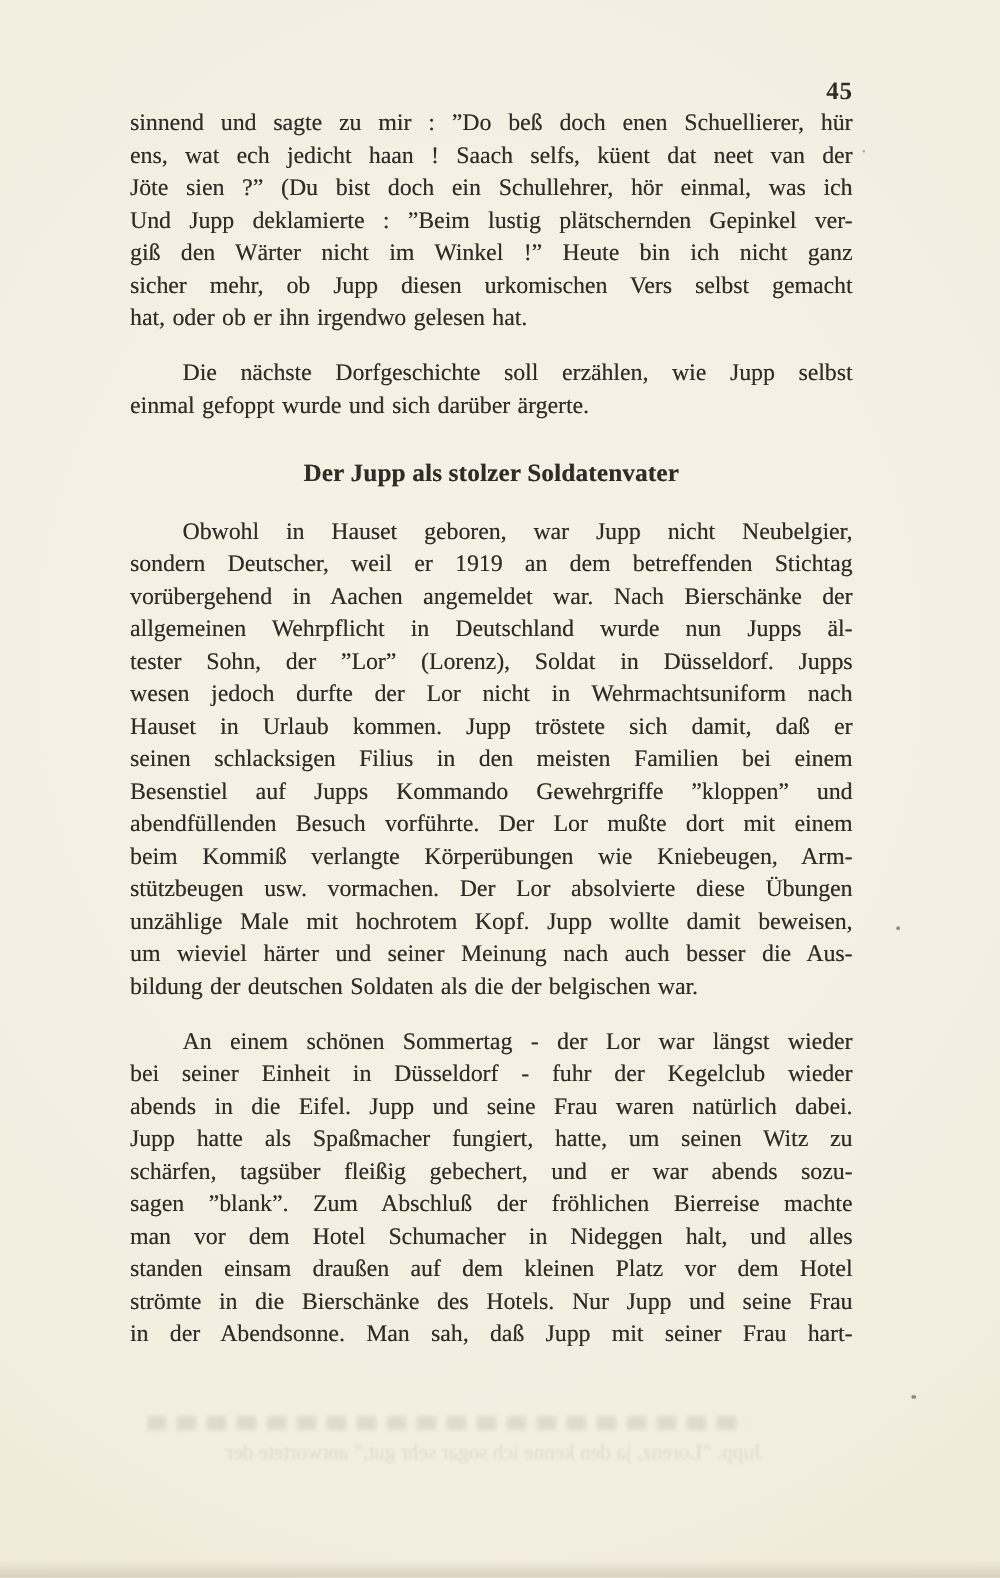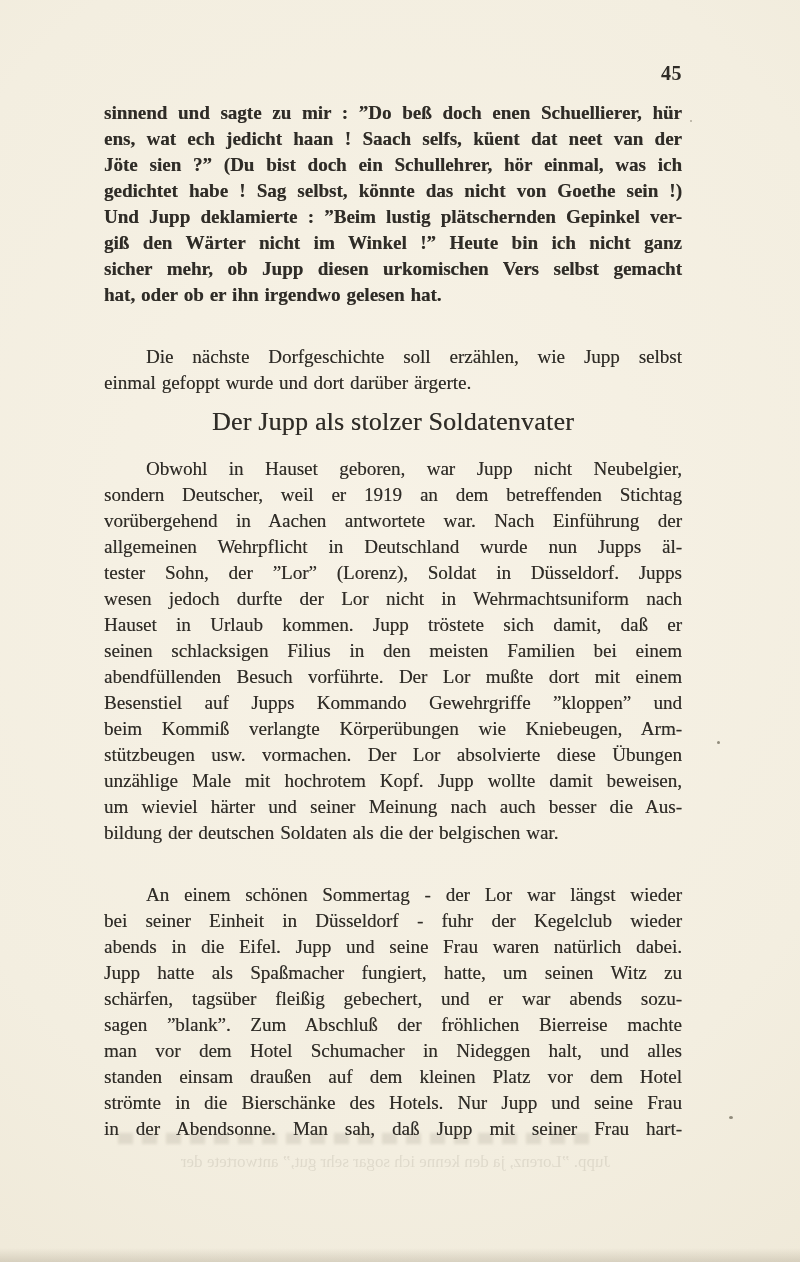--- a/index.html
+++ b/index.html
@@ -24,33 +24,33 @@
     text-align: right;
     font-size: 20px;
     line-height: 26px;
     font-weight: 700;
     letter-spacing: 0.5px;
   }
   .paragraph {
     font-size: 19px;
     line-height: 26px;
     word-spacing: 1.2px;
-    margin-top: 36px;
+    margin-top: 18px;
     text-shadow: 0.25px 0 0.3px rgba(47,44,39,0.55);
   }
-  .page-number + .paragraph { margin-top: 14px; font-weight: bold; }
+  .page-number + .paragraph { margin-top: 0; }
   .heading + .paragraph { margin-top: 17px; }
   .line { text-align: justify; text-align-last: justify; }
   .line.last { text-align-last: left; }
   .paragraph.indent .line.first { text-indent: 42px; }
   .heading {
-    margin: 9px 0 11px 0;
-    font-size: 26px;
+    margin: 24px 0 11px 0;
+    font-size: 20px;
     line-height: 34px;
-    font-weight: 400;
+    font-weight: 700;
     text-align: center;
     letter-spacing: 0.2px;
     text-shadow: 0.3px 0 0.3px rgba(47,44,39,0.6);
   }
   
   .bleed-bar {
     position: absolute;
     top: 1133px;
     left: 118px;
     width: 480px;
@@ -86,42 +86,41 @@
 </head>
 <body>
 
 <div class="page" style="--paper: #f3eee0; --ink: #2f2c27;">
   <div class="content">
     <div class="page-number">45</div>
     <div class="paragraph">
         <div class="line first">sinnend und sagte zu mir : ”Do beß doch enen Schuellierer, hür</div>
         <div class="line">ens, wat ech jedicht haan ! Saach selfs, küent dat neet van der</div>
         <div class="line">Jöte sien ?” (Du bist doch ein Schullehrer, hör einmal, was ich</div>
-        <div class="line">gedichtet habe ! Sag selbst, könnte das nicht von Goethe sein !)</div>
         <div class="line">Und Jupp deklamierte : ”Beim lustig plätschernden Gepinkel ver-</div>
         <div class="line">giß den Wärter nicht im Winkel !” Heute bin ich nicht ganz</div>
         <div class="line">sicher mehr, ob Jupp diesen urkomischen Vers selbst gemacht</div>
         <div class="line last">hat, oder ob er ihn irgendwo gelesen hat.</div>
       </div>
     <div class="paragraph indent">
         <div class="line first">Die nächste Dorfgeschichte soll erzählen, wie Jupp selbst</div>
-        <div class="line last">einmal gefoppt wurde und dort darüber ärgerte.</div>
+        <div class="line last">einmal gefoppt wurde und sich darüber ärgerte.</div>
       </div>
     <div class="heading">Der Jupp als stolzer Soldatenvater</div>
     <div class="paragraph indent">
         <div class="line first">Obwohl in Hauset geboren, war Jupp nicht Neubelgier,</div>
         <div class="line">sondern Deutscher, weil er 1919 an dem betreffenden Stichtag</div>
-        <div class="line">vorübergehend in Aachen antwortete war. Nach Einführung der</div>
+        <div class="line">vorübergehend in Aachen angemeldet war. Nach Bierschänke der</div>
         <div class="line">allgemeinen Wehrpflicht in Deutschland wurde nun Jupps äl-</div>
         <div class="line">tester Sohn, der ”Lor” (Lorenz), Soldat in Düsseldorf. Jupps</div>
         <div class="line">wesen jedoch durfte der Lor nicht in Wehrmachtsuniform nach</div>
         <div class="line">Hauset in Urlaub kommen. Jupp tröstete sich damit, daß er</div>
         <div class="line">seinen schlacksigen Filius in den meisten Familien bei einem</div>
+        <div class="line">Besenstiel auf Jupps Kommando Gewehrgriffe ”kloppen” und</div>
         <div class="line">abendfüllenden Besuch vorführte. Der Lor mußte dort mit einem</div>
-        <div class="line">Besenstiel auf Jupps Kommando Gewehrgriffe ”kloppen” und</div>
         <div class="line">beim Kommiß verlangte Körperübungen wie Kniebeugen, Arm-</div>
         <div class="line">stützbeugen usw. vormachen. Der Lor absolvierte diese Übungen</div>
         <div class="line">unzählige Male mit hochrotem Kopf. Jupp wollte damit beweisen,</div>
         <div class="line">um wieviel härter und seiner Meinung nach auch besser die Aus-</div>
         <div class="line last">bildung der deutschen Soldaten als die der belgischen war.</div>
       </div>
     <div class="paragraph indent">
         <div class="line first">An einem schönen Sommertag - der Lor war längst wieder</div>
         <div class="line">bei seiner Einheit in Düsseldorf - fuhr der Kegelclub wieder</div>
         <div class="line">abends in die Eifel. Jupp und seine Frau waren natürlich dabei.</div>

